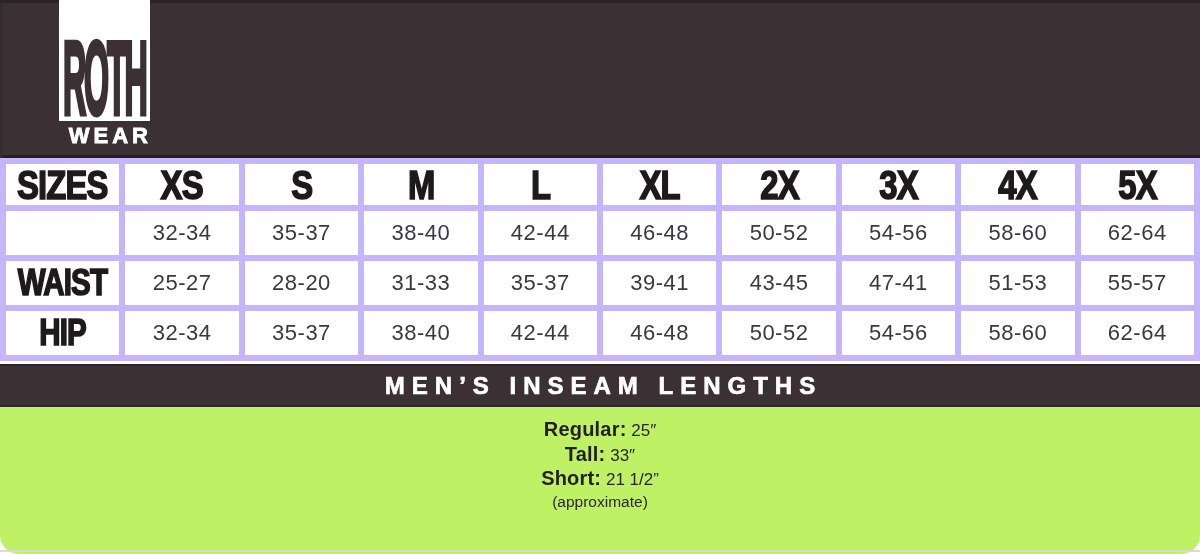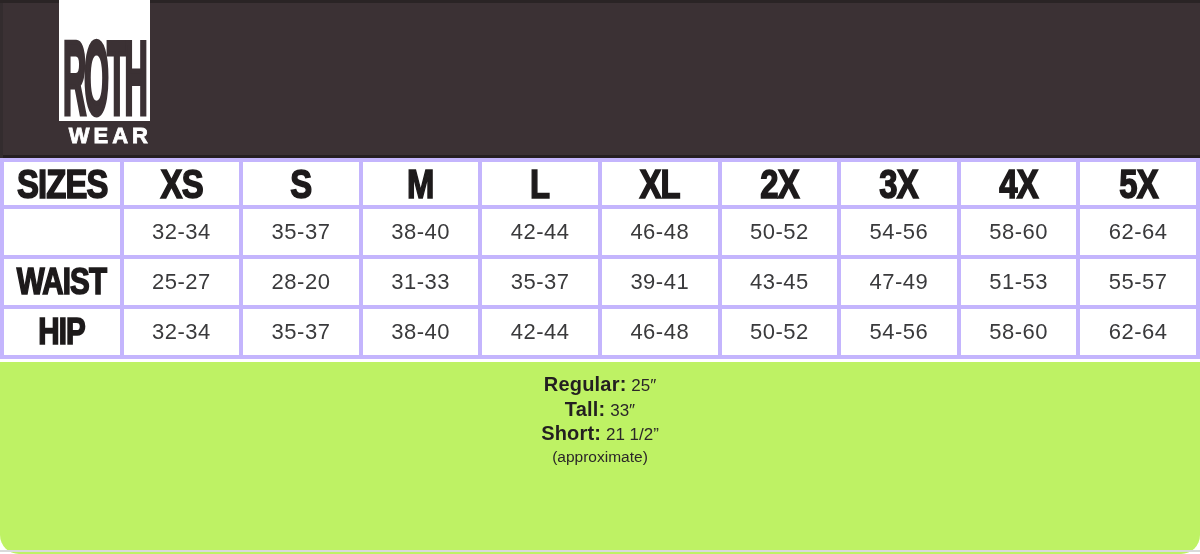--- a/index.html
+++ b/index.html
@@ -50,21 +50,21 @@
   }
 
   
   table.size-table {
     width:1200px;
     border-collapse:collapse;
     table-layout:fixed;
     background:#fff;
   }
   table.size-table th, table.size-table td {
-    border:4px solid #c4b5fd;
+    border:6px solid #c4b5fd;
     text-align:center;
     vertical-align:middle;
     overflow:hidden;
   }
   table.size-table thead tr { height:47px; }
   table.size-table tbody tr { height:50px; }
   .heavy {
     font-weight:bold;
     color:#1d1a1b;
     font-size:40px;
@@ -158,41 +158,44 @@
           <td>62-64</td>
         </tr>
         <tr>
           <th><span class="heavy">WAIST</span></th>
           <td>25-27</td>
           <td>28-20</td>
           <td>31-33</td>
           <td>35-37</td>
           <td>39-41</td>
           <td>43-45</td>
-          <td>47-49</td>
+          <td>47-41</td>
           <td>51-53</td>
           <td>55-57</td>
         </tr>
         <tr>
           <th><span class="heavy">HIP</span></th>
           <td>32-34</td>
           <td>35-37</td>
           <td>38-40</td>
           <td>42-44</td>
           <td>46-48</td>
           <td>50-52</td>
           <td>54-56</td>
           <td>58-60</td>
           <td>62-64</td>
         </tr>
       </tbody>
   </table>
 
   <div class="gap-strip"></div>
 
+  <div class="inseam-band">
+    <h2 class="inseam-title">MEN’S INSEAM LENGTHS</h2>
+  </div>
 
   <div class="inseam-details" id="inseam-list">
     <div class="inseam-line"><b>Regular:</b><span> 25″</span></div>
       <div class="inseam-line"><b>Tall:</b><span> 33″</span></div>
       <div class="inseam-line"><b>Short:</b><span> 21 1/2”</span></div>
       <div class="inseam-note" id="inseam-note">(approximate)</div>
   </div>
 
   <div class="bottom-rule"></div>
 </div>

